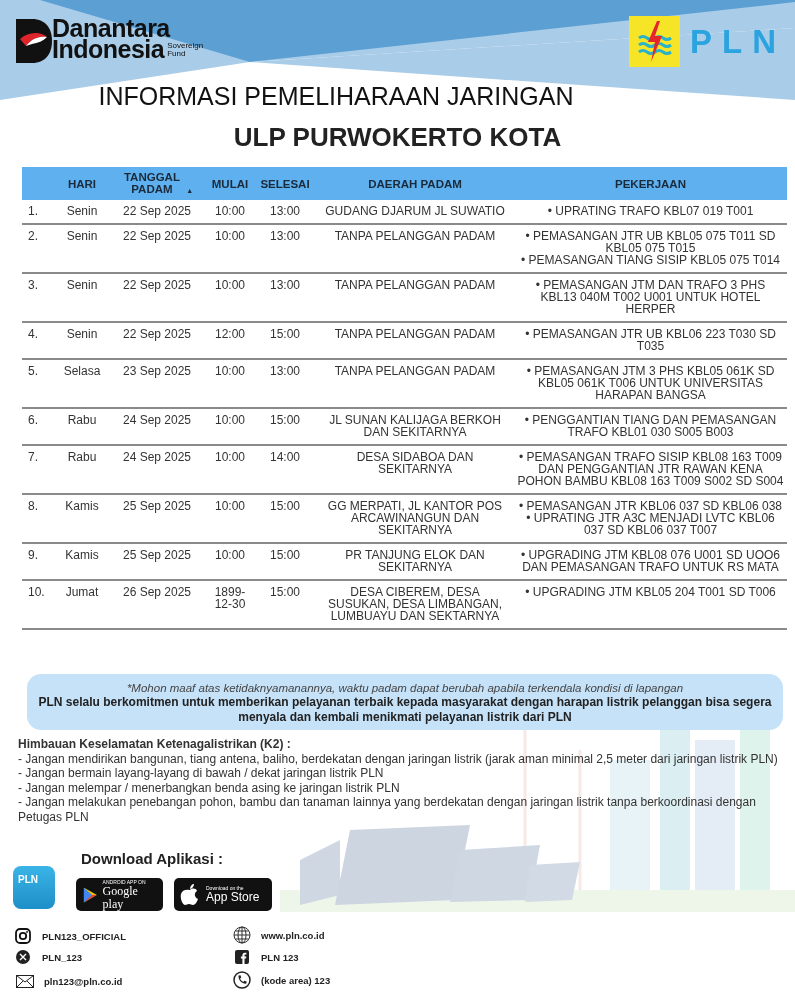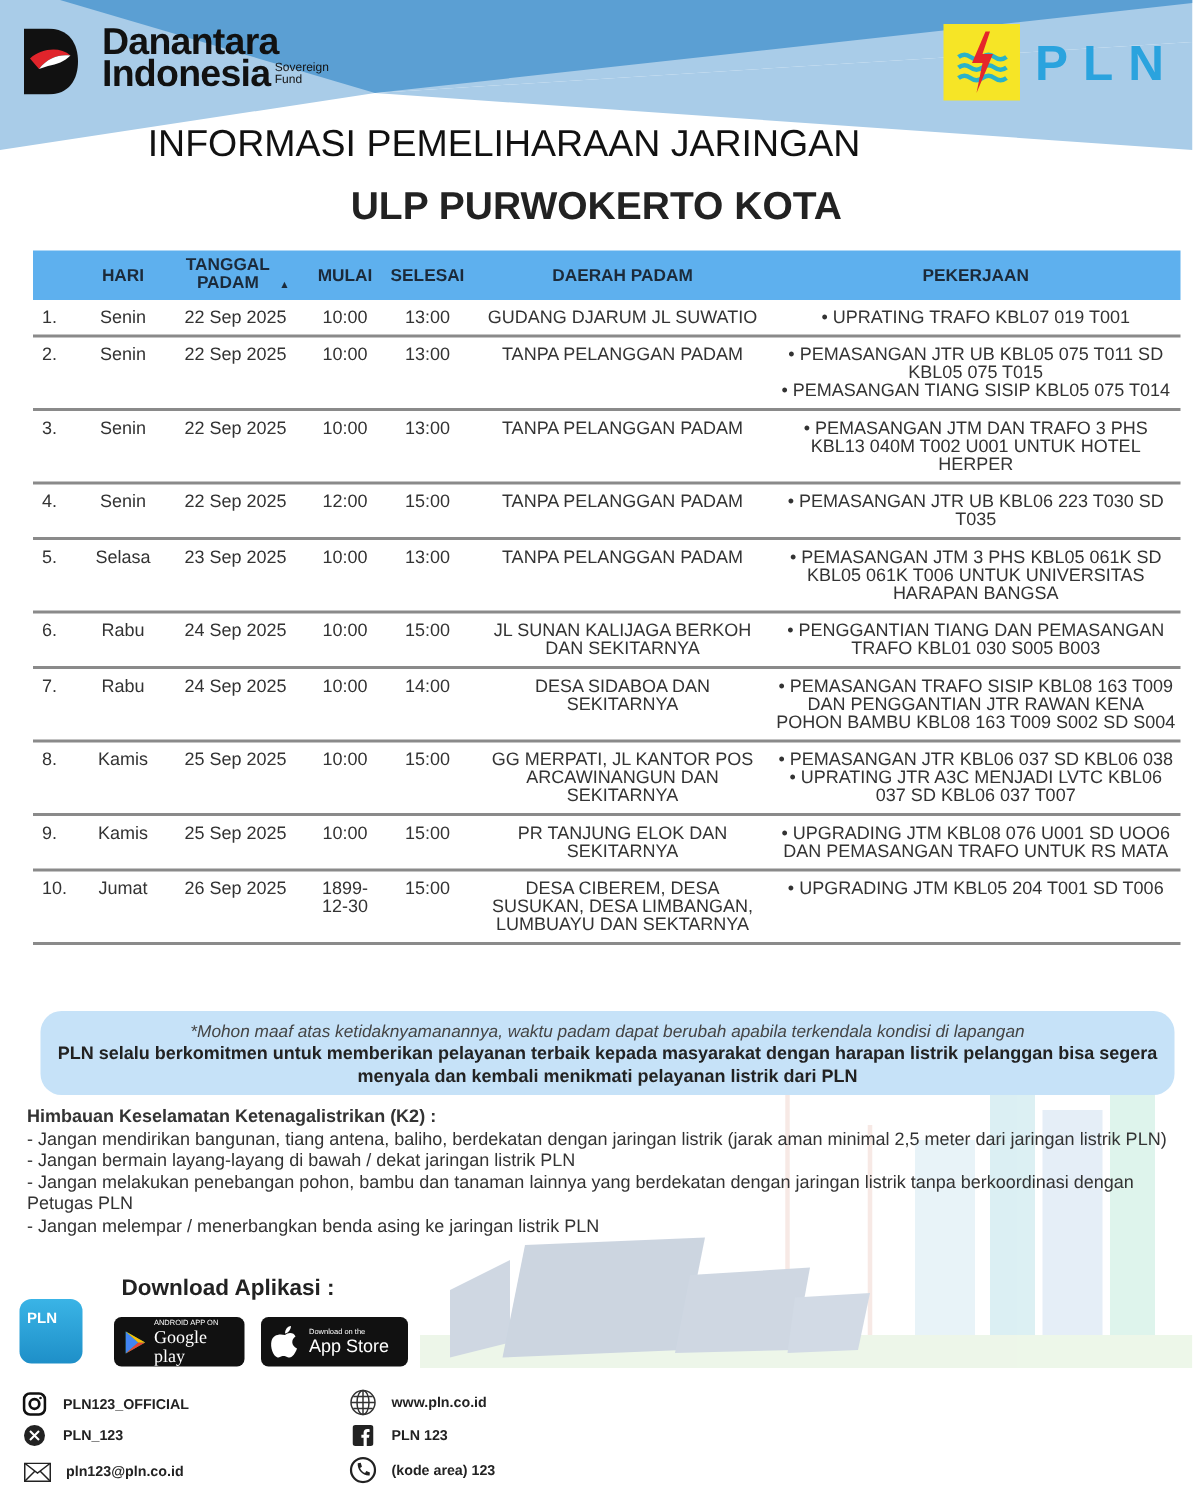--- a/index.html
+++ b/index.html
@@ -2,21 +2,21 @@
 <html><head>
 <meta charset="utf-8">
 <style>
   * { box-sizing: border-box; margin: 0; padding: 0; }
   html, body { width: 795px; height: 1004px; overflow: hidden; background: #ffffff; }
   body { position: relative; font-family: "Liberation Sans", sans-serif; color: #222; }
 
   .header-bg { position: absolute; left: 0; top: 0; width: 795px; height: 110px; }
   .logo-danantara { position: absolute; left: 16px; top: 18px; display: flex; align-items: center; }
   .d-mark { width: 36px; height: 44px; }
-  .d-text { margin-left: 16px; line-height: 21px; }
+  .d-text { margin-left: 0; line-height: 21px; }
   .d-text .l1 { font-size: 25px; font-weight: bold; color: #111; letter-spacing: -0.5px; display: block; }
   .d-text .l2 { font-size: 25px; font-weight: bold; color: #111; letter-spacing: -0.5px; }
   .d-text .sf { display: inline-block; font-size: 8px; line-height: 8px; font-weight: normal; vertical-align: 2px; margin-left: 3px; color: #111; }
 
   .logo-pln { position: absolute; left: 629px; top: 16px; display: flex; align-items: center; }
   .pln-box { width: 51px; height: 51px; background: #f6e526; position: relative; }
   .pln-text { font-size: 33px; font-weight: bold; color: #2aa3de; letter-spacing: 10px; margin-left: 10px; }
 
   .title { position: absolute; left: 0; width: 672px; top: 82px; text-align: center; font-size: 25px; font-weight: normal; color: #111; }
   .subtitle { position: absolute; left: 0; width: 795px; top: 122px; text-align: center; font-size: 26px; color: #222; }
@@ -232,22 +232,22 @@
 
 <div class="notice">
   <div class="n1">*Mohon maaf atas ketidaknyamanannya, waktu padam dapat berubah apabila terkendala kondisi di lapangan</div>
   <div class="n2">PLN selalu berkomitmen untuk memberikan pelayanan terbaik kepada masyarakat dengan harapan listrik pelanggan bisa segera menyala dan kembali menikmati pelayanan listrik dari PLN</div>
 </div>
 
 <div class="safety">
   <div class="st">Himbauan Keselamatan Ketenagalistrikan (K2) :</div>
   <div>- Jangan mendirikan bangunan, tiang antena, baliho, berdekatan dengan jaringan listrik (jarak aman minimal 2,5 meter dari jaringan listrik PLN)</div>
   <div>- Jangan bermain layang-layang di bawah / dekat jaringan listrik PLN</div>
+  <div>- Jangan melempar / menerbangkan benda asing ke jaringan listrik PLN</div>
   <div>- Jangan melakukan penebangan pohon, bambu dan tanaman lainnya yang berdekatan dengan jaringan listrik tanpa berkoordinasi dengan Petugas PLN</div>
-  <div>- Jangan melempar / menerbangkan benda asing ke jaringan listrik PLN</div>
 </div>
 
 <div class="dl-title">Download Aplikasi :</div>
 <div class="pln-mobile">
   <span style="display:block;">PLN</span>
   <span style="display:block;padding-left:40px;">mobile</span>
 </div>
 <div class="store-btn gplay">
   <svg width="18" height="18" viewBox="0 0 18 18" style="margin-right:4px;">
     <polygon points="2,1 16,9 2,17" fill="#34a853"></polygon>

